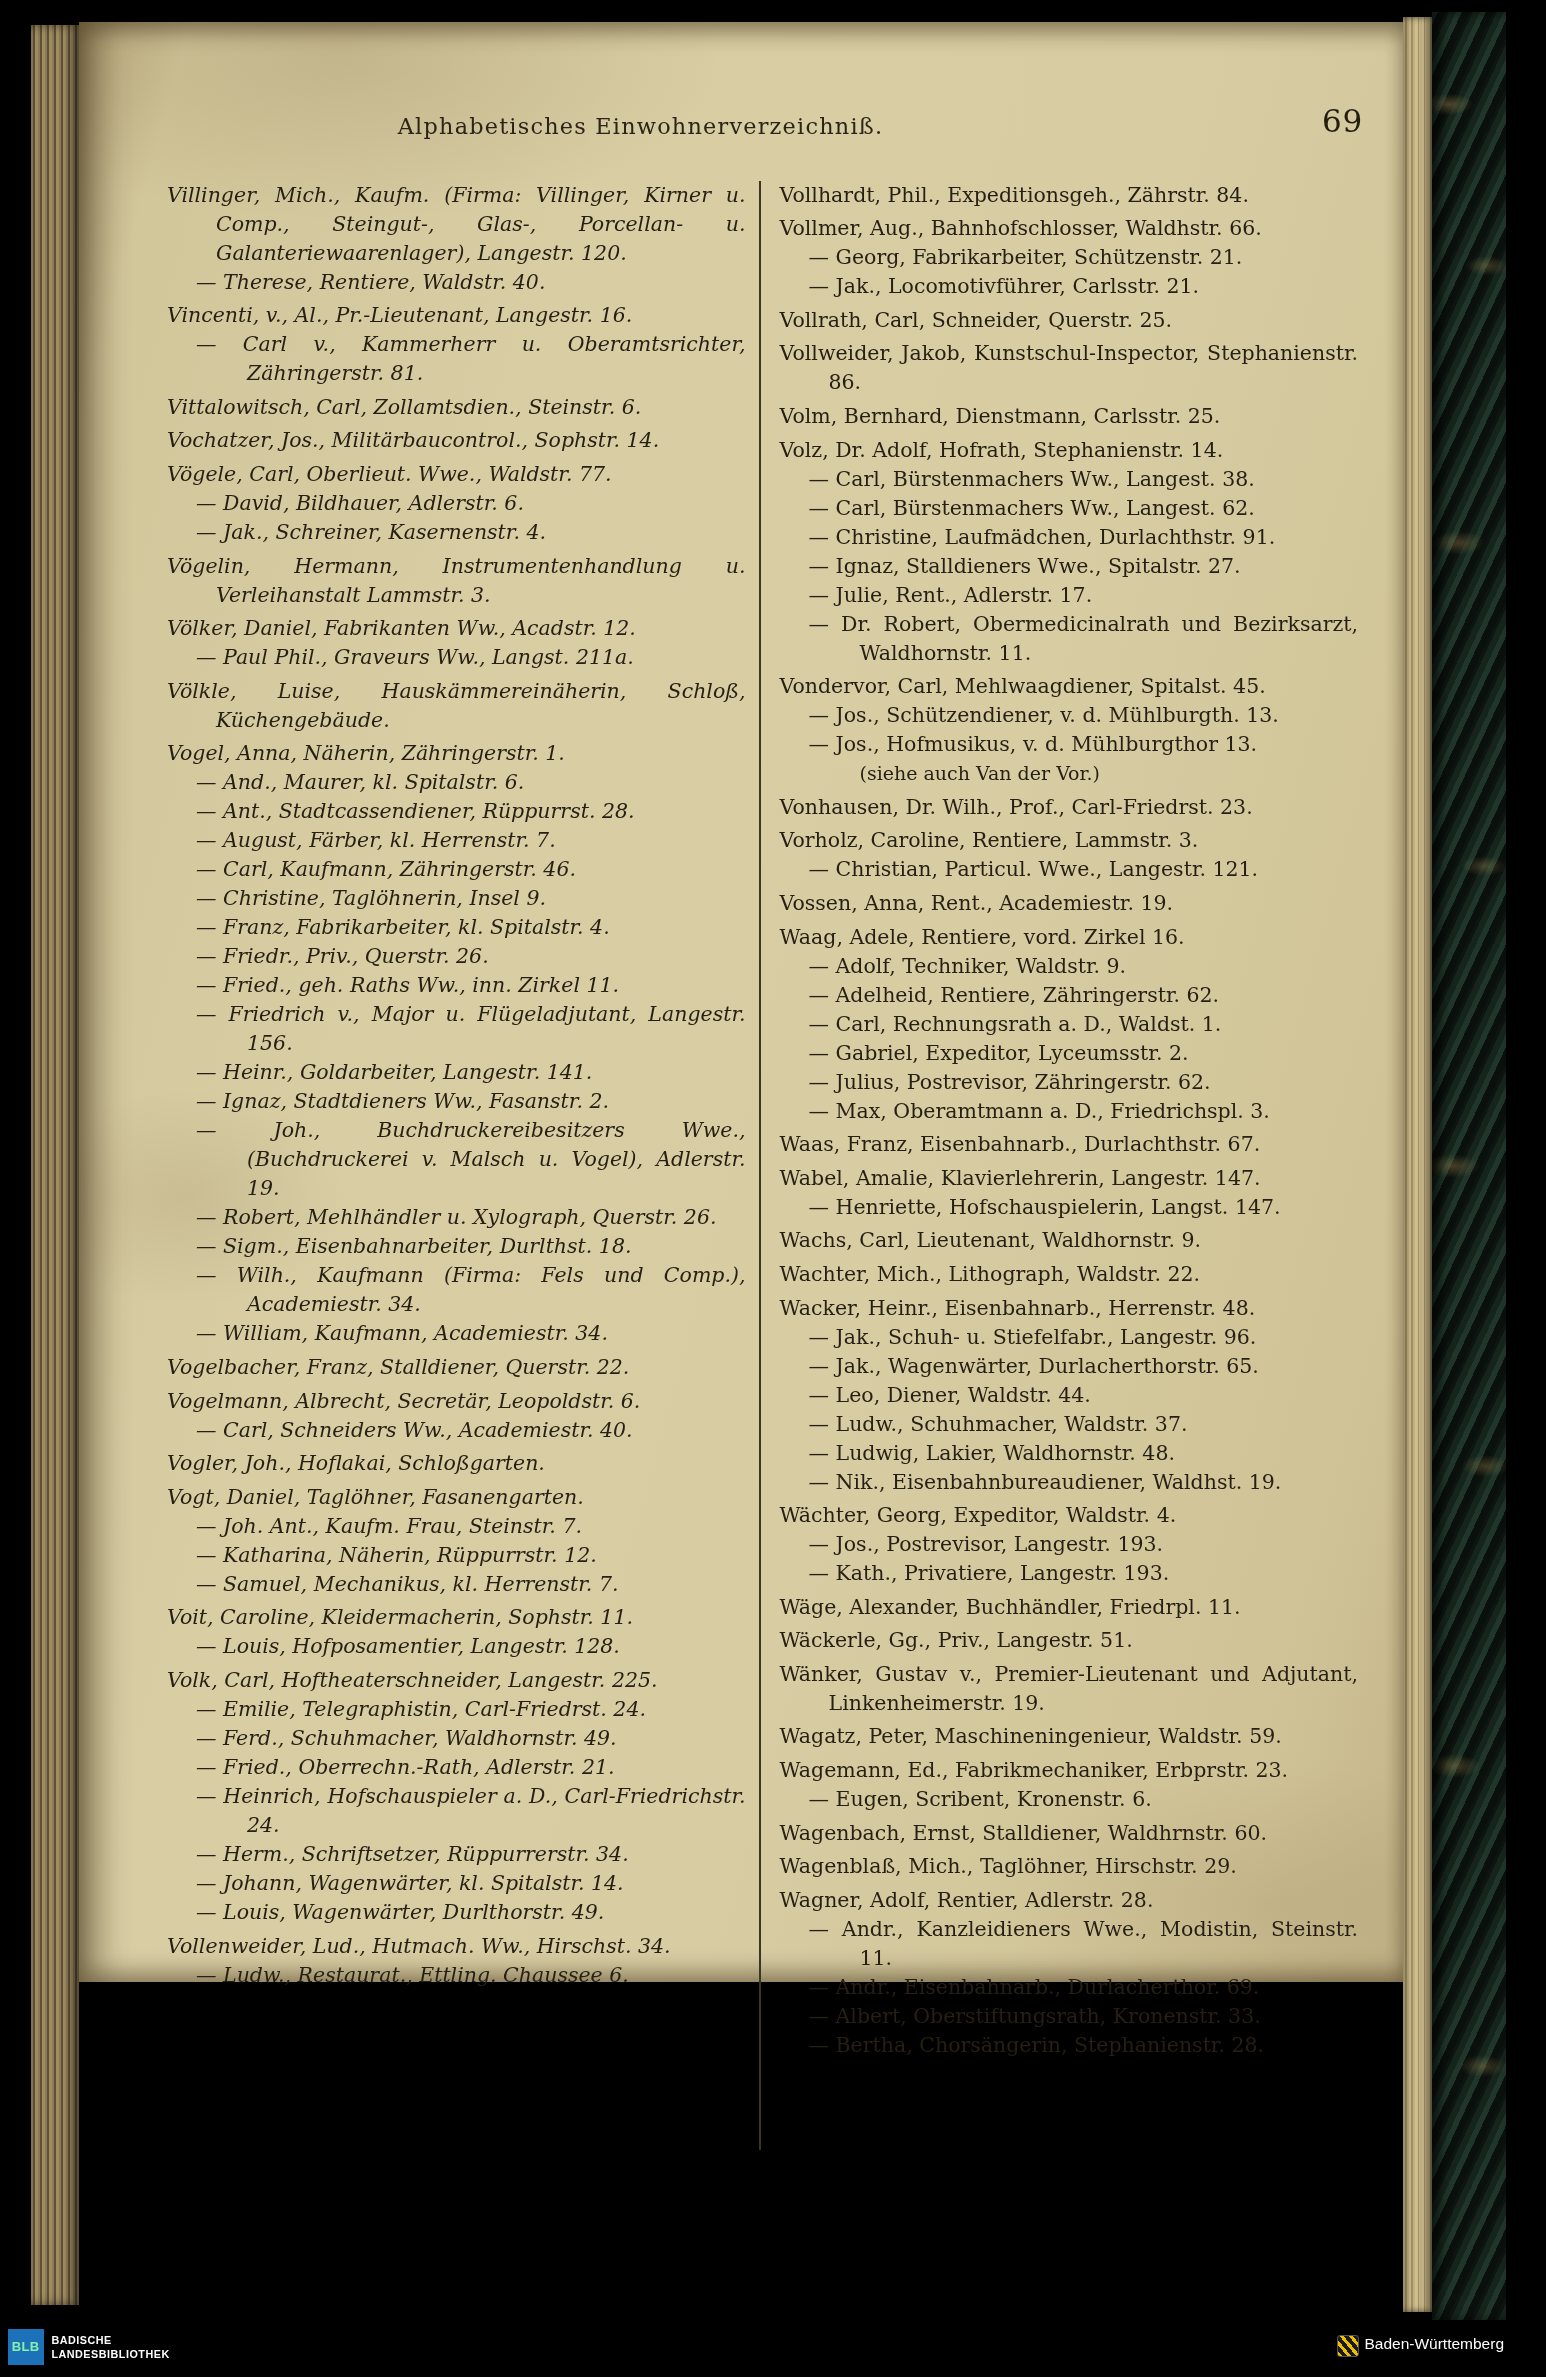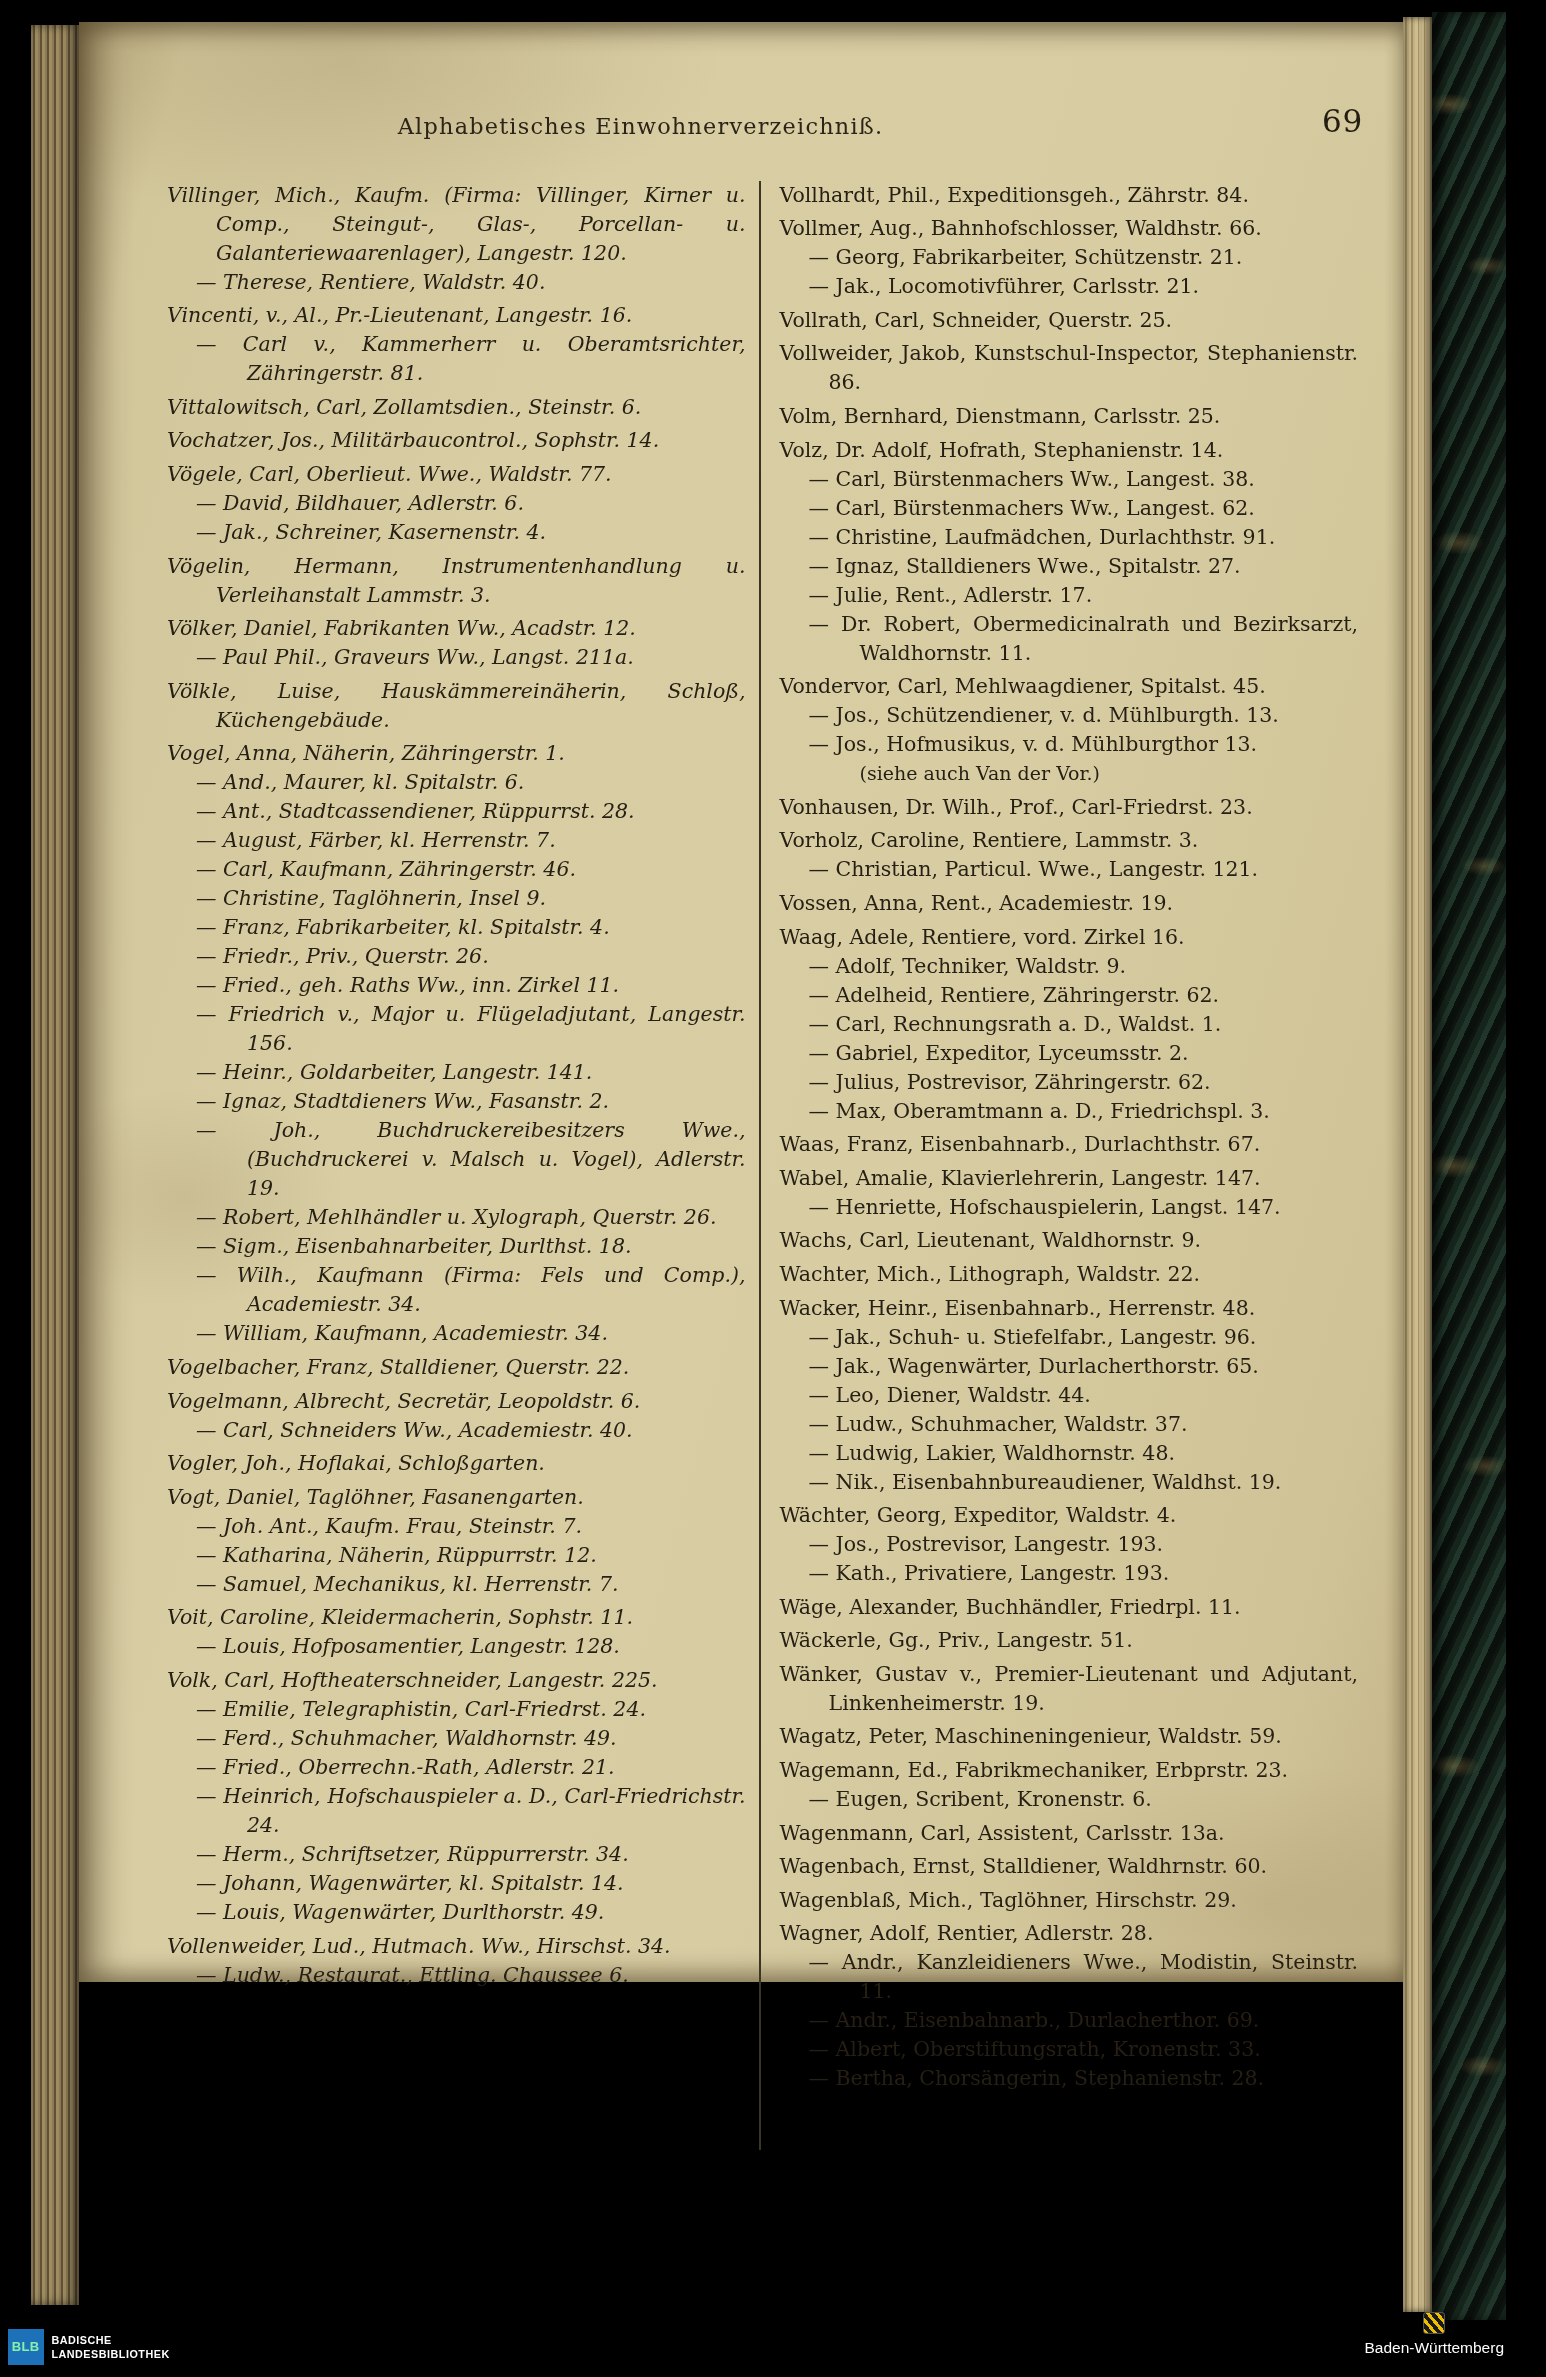--- a/index.html
+++ b/index.html
@@ -88,22 +88,22 @@
   
   .blb{position:absolute;left:7.7px;bottom:12.4px;display:flex;align-items:center;gap:7.7px;}
   .blb-box{
     width:36px;height:36px;background:#1d71b8;color:#86efac;
     font:bold 13px "Liberation Sans", sans-serif;
     display:flex;align-items:center;justify-content:center;letter-spacing:0.4px;
   }
   .blb-text{color:#fff;font:bold 10.8px/1.3 "Liberation Sans", sans-serif;letter-spacing:0.5px;}
 
   .bw{
-    position:absolute;right:43px;bottom:20px;display:flex;align-items:center;gap:5px;
-    color:#fff;font:15.5px "Liberation Sans", sans-serif;flex-direction:column;
+    position:absolute;right:43px;bottom:20px;display:flex;gap:5px;
+    color:#fff;font:15.5px "Liberation Sans", sans-serif;
   }
   .bw-icon{
     width:20px;height:20px;border-radius:3.1px;
     background:
       repeating-linear-gradient(50deg,#f0be00 0 3.1px,#1a1a1a 3.1px 7px);
     border:0.8px solid #555;
   }
 </style>
 </head>
 <body>
@@ -217,21 +217,20 @@
             <p class="entry sub">— Nik., Eisenbahnbureaudiener, Waldhst. 19.</p>
             <p class="entry main">Wächter, Georg, Expeditor, Waldstr. 4.</p>
             <p class="entry sub">— Jos., Postrevisor, Langestr. 193.</p>
             <p class="entry sub">— Kath., Privatiere, Langestr. 193.</p>
             <p class="entry main">Wäge, Alexander, Buchhändler, Friedrpl. 11.</p>
             <p class="entry main">Wäckerle, Gg., Priv., Langestr. 51.</p>
             <p class="entry main">Wänker, Gustav v., Premier-Lieutenant und Adjutant, Linkenheimerstr. 19.</p>
             <p class="entry main">Wagatz, Peter, Maschineningenieur, Waldstr. 59.</p>
             <p class="entry main">Wagemann, Ed., Fabrikmechaniker, Erbprstr. 23.</p>
             <p class="entry sub">— Eugen, Scribent, Kronenstr. 6.</p>
-            <p class="entry main">Wagenmann, Carl, Assistent, Carlsstr. 13a.</p>
             <p class="entry main">Wagenbach, Ernst, Stalldiener, Waldhrnstr. 60.</p>
             <p class="entry main">Wagenblaß, Mich., Taglöhner, Hirschstr. 29.</p>
             <p class="entry main">Wagner, Adolf, Rentier, Adlerstr. 28.</p>
             <p class="entry sub">— Andr., Kanzleidieners Wwe., Modistin, Steinstr. 11.</p>
             <p class="entry sub">— Andr., Eisenbahnarb., Durlacherthor. 69.</p>
             <p class="entry sub">— Albert, Oberstiftungsrath, Kronenstr. 33.</p>
             <p class="entry sub">— Bertha, Chorsängerin, Stephanienstr. 28.</p>
           </div>
       </div>
     </div>

